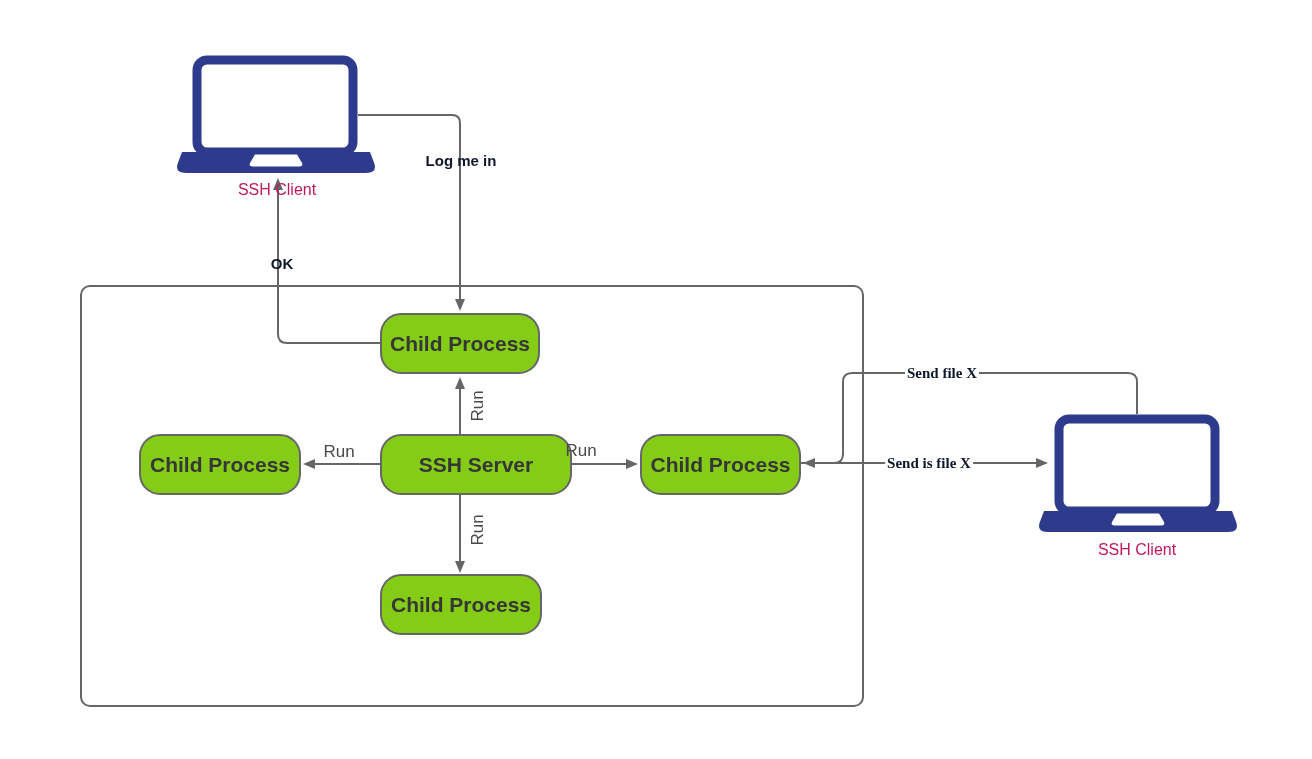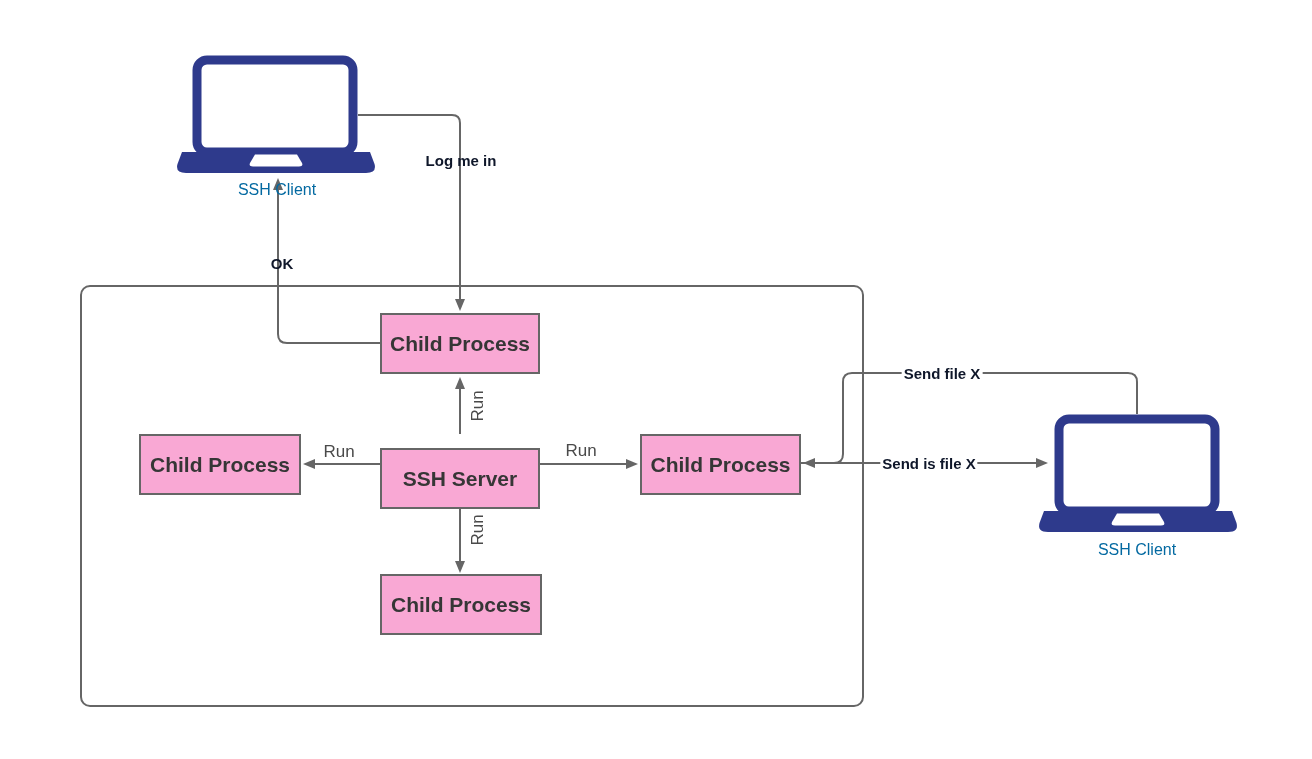--- a/index.html
+++ b/index.html
@@ -2,31 +2,31 @@
 <html><head>
 <meta charset="utf-8">
 <style>
   html,body{margin:0;padding:0;background:#ffffff;}
   body{width:1312px;height:759px;overflow:hidden;
        font-family:"Liberation Sans", sans-serif;}
   .canvas{position:relative;width:1312px;height:759px;background:#fff;}
   .container-box{position:absolute;left:80px;top:285px;width:780px;height:418px;
        border:2.5px solid #666;border-radius:10px;background:transparent;z-index:1;}
   .edges-svg{position:absolute;left:0;top:0;width:1312px;height:759px;z-index:2;}
-  .node{position:absolute;box-sizing:border-box;background:#f9a8d4;border:2px solid #666;
-       border-radius:0;display:flex;align-items:center;justify-content:center;
+  .node{position:absolute;box-sizing:border-box;background:#84cc16;border:2px solid #666;
+       border-radius:21px;display:flex;align-items:center;justify-content:center;
        font-weight:bold;font-size:21px;color:#363636;z-index:3;white-space:nowrap;}
   .edge-label{position:absolute;transform:translate(-50%,-50%);font-weight:bold;
        font-size:15px;color:#0f172a;z-index:4;white-space:nowrap;}
-  .edge-label.bg{background:#fff;padding:0 2px;}
+  .edge-label.bg{background:#fff;padding:0 2px;font-family:Liberation Serif, serif;}
   .run-label{position:absolute;transform:translate(-50%,-50%);font-size:17px;
        color:#4a4a4a;z-index:4;white-space:nowrap;}
   .run-label.vert{transform:translate(-50%,-50%) rotate(-90deg);}
   .client-label{position:absolute;transform:translate(-50%,-50%);font-size:16px;
-       color:#0369a1;z-index:4;white-space:nowrap;}
+       color:#be185d;z-index:4;white-space:nowrap;}
 </style>
 </head>
 <body>
 
 <div class="canvas">
 
   <div class="container-box"></div>
 
   <svg class="edges-svg" width="1312" height="759" viewBox="0 0 1312 759">
     <defs>
@@ -64,21 +64,21 @@
     <path d="M 460 495 L 460 568" fill="none" stroke="#666" stroke-width="2" marker-end="url(#arrow)"></path>
 
     <path d="M 1137 414 L 1137 382 Q 1137 373 1128 373 L 852 373 Q 843 373 843 382
              L 843 454 Q 843 463 834 463 L 808 463" fill="none" stroke="#666" stroke-width="2" marker-end="url(#arrow)"></path>
 
     <path d="M 801 463 L 1043 463" fill="none" stroke="#666" stroke-width="2" marker-end="url(#arrow)"></path>
   </svg>
 
   <div class="node" style="left:380px;top:313px;width:160px;height:61px">Child Process</div>
   <div class="node" style="left:139px;top:434px;width:162px;height:61px">Child Process</div>
-  <div class="node" style="left:380px;top:448px;width:160px;height:61px">SSH Server</div>
+  <div class="node" style="left:380px;top:434px;width:192px;height:61px">SSH Server</div>
   <div class="node" style="left:640px;top:434px;width:161px;height:61px">Child Process</div>
   <div class="node" style="left:380px;top:574px;width:162px;height:61px">Child Process</div>
 
   <div class="client-label" style="left:277px;top:190px">SSH Client</div>
   <div class="client-label" style="left:1137px;top:550px">SSH Client</div>
 
   <div class="edge-label" style="left:461px;top:160px">Log me in</div>
   <div class="edge-label" style="left:282px;top:263px">OK</div>
   <div class="edge-label bg" style="left:942px;top:373px">Send file X</div>
   <div class="edge-label bg" style="left:929px;top:463px">Send is file X</div>

